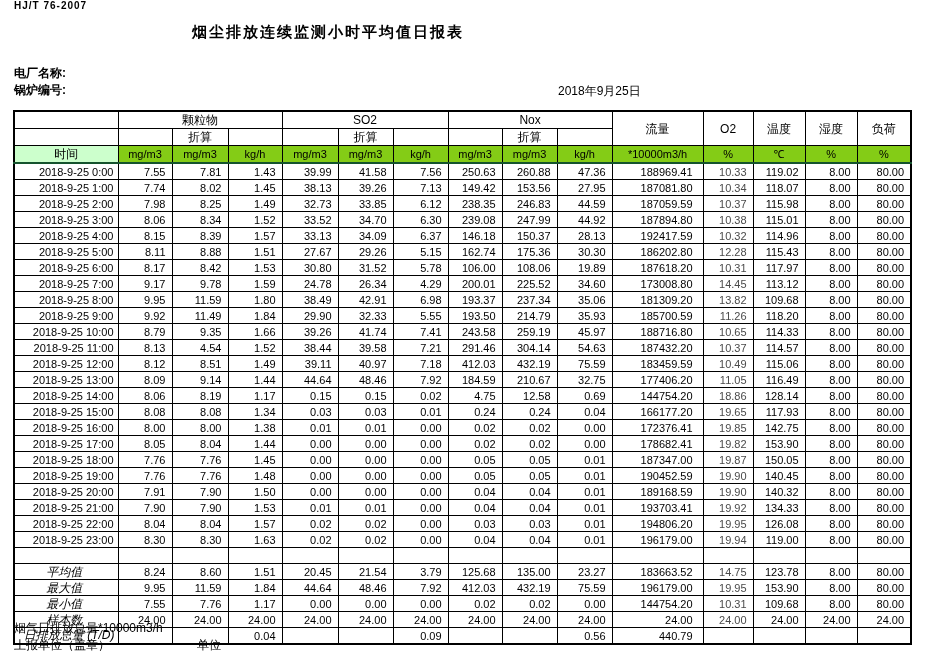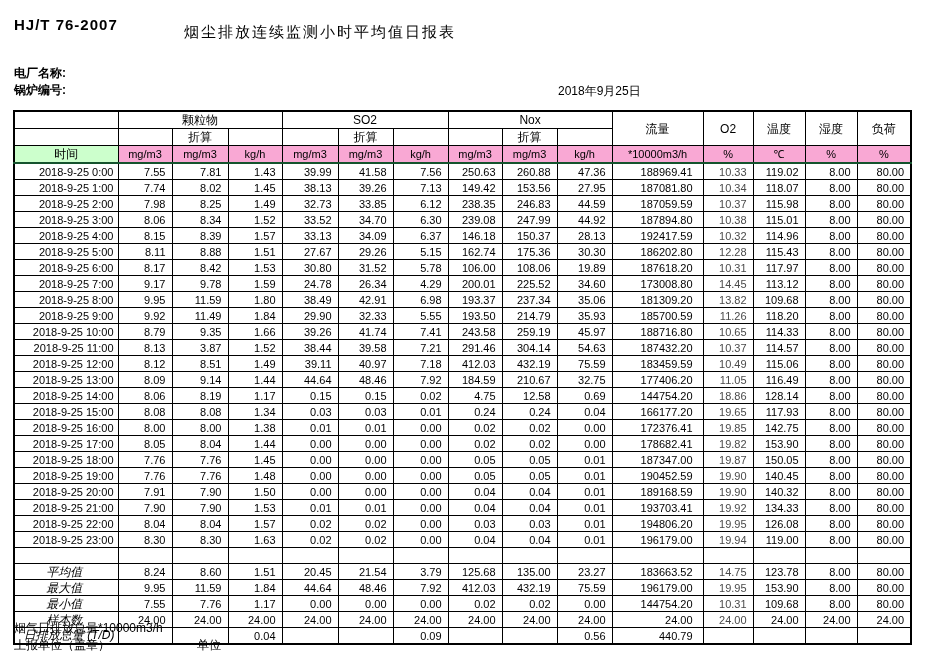--- a/index.html
+++ b/index.html
@@ -1,41 +1,41 @@
 <!DOCTYPE html>
 <html><head>
 <meta charset="utf-8">
 <style>
   html,body{margin:0;padding:0;}
   body{
     width:930px;height:655px;background:#ffffff;position:relative;
     font-family:"Liberation Sans",sans-serif;color:#000;overflow:hidden;
   }
   .abs{position:absolute;white-space:nowrap;}
-  .std-code{left:14px;top:16px;font-size:15px;font-weight:bold;letter-spacing:1px;}
-  .doc-title{left:184px;top:23px;font-size:15px;font-weight:normal;letter-spacing:2px;}
+  .std-code{left:14px;top:0;font-size:10px;font-weight:bold;letter-spacing:1px;}
+  .doc-title{left:192px;top:23px;font-size:15px;font-weight:bold;letter-spacing:2px;}
   .plant-label{left:14px;top:65px;font-size:12px;font-weight:bold;}
   .boiler-label{left:14px;top:82px;font-size:12px;font-weight:bold;}
   .report-date{left:558px;top:83px;font-size:12px;}
   .note-flow{left:14px;top:620px;font-size:12px;}
   .note-report-unit{left:14px;top:637px;font-size:12px;font-family:Liberation Mono, monospace;}
   .note-unit{left:197px;top:637px;font-size:12px;}
 
   table.report{
     position:absolute;left:13px;top:110px;width:897px;
     border-collapse:collapse;table-layout:fixed;
     border:2px solid #000;
   }
   td{
     border:1px solid #000;height:15px;font-size:11px;line-height:14px;
     padding:0;white-space:nowrap;overflow:hidden;vertical-align:middle;
   }
   tr.hrow td{height:16px;}
   td.gh{text-align:center;font-size:12px;}
-  td.unit{background:#f9a8d4;text-align:center;font-size:11px;}
+  td.unit{background:#84cc16;text-align:center;font-size:11px;}
   td.time-h{background:#ccffcc;text-align:center;font-size:12px;}
   tr.units td{border-bottom:2px solid #14532d;}
   td.time{text-align:right;padding-right:4px;margin-left:16px;}
   td.num{text-align:right;padding-right:6px;}
   td.flow{padding-right:10px;}
   td.o2{color:#4a4a4a;}
   td.slabel{text-align:center;padding-right:4px;font-size:12px;font-style:italic;}
   td.total-label{position:relative;overflow:visible;border-left:none;margin-top:40px;}
   .overflow-label{position:absolute;right:3px;top:0;line-height:15px;font-size:12px;white-space:nowrap;}
 </style>
@@ -292,21 +292,21 @@
         <td class="num">45.97</td>
         <td class="num flow">188716.80</td>
         <td class="num o2">10.65</td>
         <td class="num">114.33</td>
         <td class="num">8.00</td>
         <td class="num">80.00</td>
       </tr>
       <tr>
         <td class="time">2018-9-25 11:00</td>
         <td class="num">8.13</td>
-        <td class="num">3.87</td>
+        <td class="num">4.54</td>
         <td class="num">1.52</td>
         <td class="num">38.44</td>
         <td class="num">39.58</td>
         <td class="num">7.21</td>
         <td class="num">291.46</td>
         <td class="num">304.14</td>
         <td class="num">54.63</td>
         <td class="num flow">187432.20</td>
         <td class="num o2">10.37</td>
         <td class="num">114.57</td>

